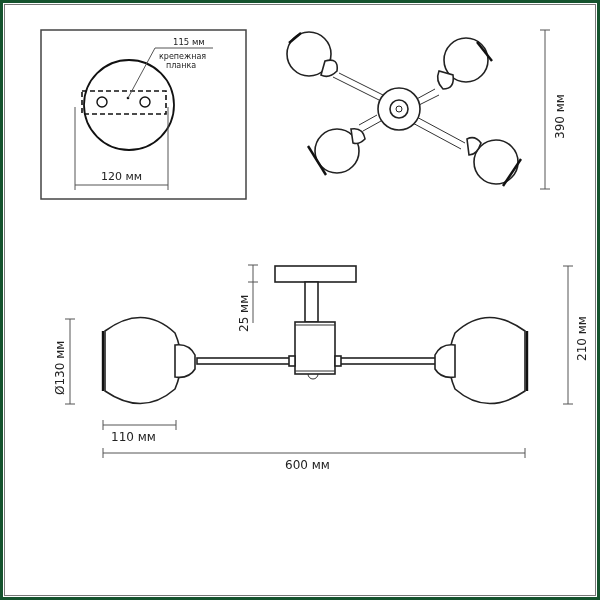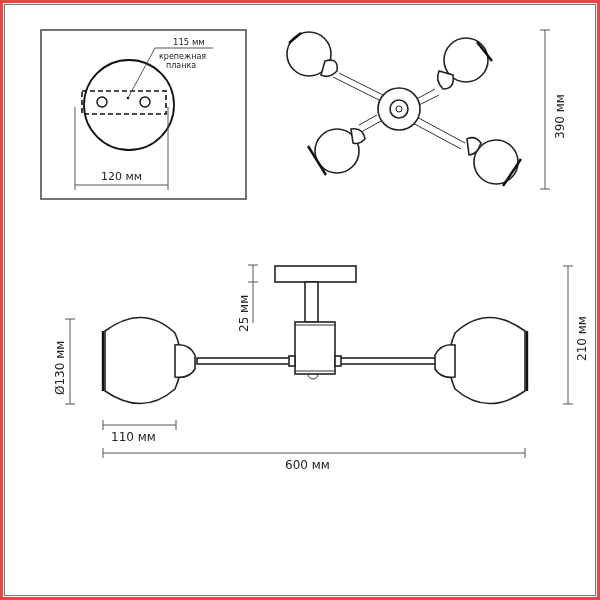--- a/index.html
+++ b/index.html
@@ -1,17 +1,17 @@
 <!DOCTYPE html>
 <html><head>
 <meta charset="utf-8">
 <style>
   html, body { margin:0; padding:0; background:#ffffff; }
   .page { position:relative; width:600px; height:600px; box-sizing:border-box;
-          border:3px solid #ef4444; outline:1px solid #777; outline-offset:-5px; background:#fff; overflow:hidden; }
+          border:3px solid #14532d; outline:1px solid #777; outline-offset:-5px; background:#fff; overflow:hidden; }
   svg { position:absolute; left:0; top:0; }
   .lbl { font-family:"DejaVu Sans", sans-serif; fill:#222; }
   .dim { stroke:#555; stroke-width:1; fill:none; }
   .ln  { stroke:#222; stroke-width:1.6; fill:#fff; }
   .thin{ stroke:#333; stroke-width:1; fill:none; }
 </style>
 </head>
 <body>
 
 <div class="page">

